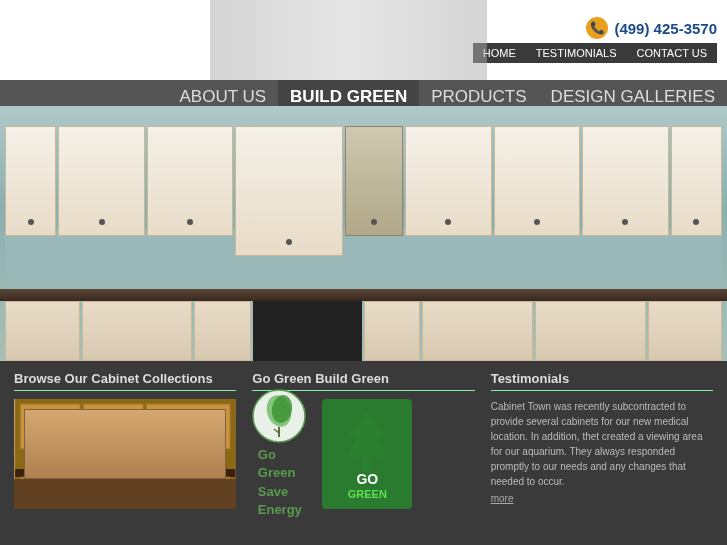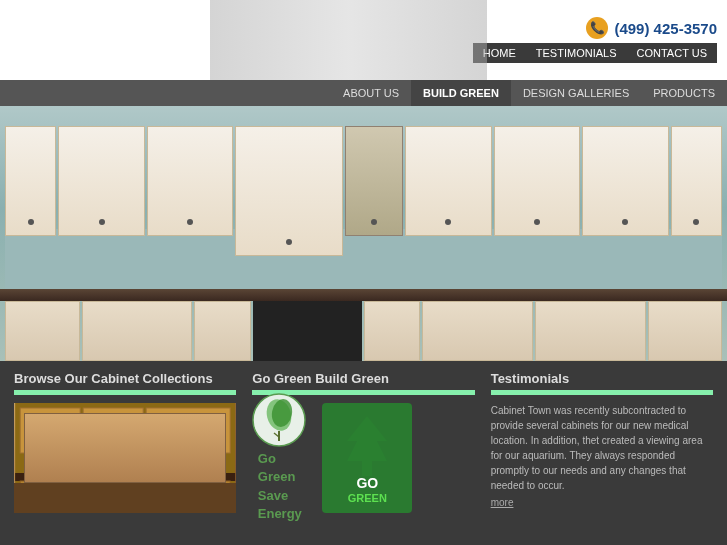--- a/index.html
+++ b/index.html
@@ -88,21 +88,21 @@
 
     
     #secondary-nav {
       background: #555;
       display: flex;
       justify-content: flex-end;
       height: 26px;
     }
     .sec-nav-item {
       color: #ddd;
-      font-size: 11px;
+      font-size: 17px;
       padding: 7px 12px;
       cursor: pointer;
       white-space: nowrap;
       text-transform: uppercase;
     }
     .sec-nav-item.active { color: #fff; background: #444; font-weight: bold; }
 
     
     #hero {
       width: 727px;
@@ -194,21 +194,21 @@
     .bottom-card {
       flex: 1;
       background: #3a3a3a;
       padding: 0 4px;
     }
     .bottom-card-title {
       color: #ddd;
       font-size: 13px;
       font-weight: bold;
       margin-bottom: 8px;
-      border-bottom: 5px solid #86efac;
+      border-bottom: 1px solid #86efac;
       padding-bottom: 4px;
     }
     
     #cabinet-thumb {
       width: 100%;
       height: 110px;
       background: linear-gradient(135deg, #c8a060 0%, #a07040 50%, #805030 100%);
       position: relative;
       overflow: hidden;
     }
@@ -300,22 +300,22 @@
       <div class="top-nav-item">HOME</div>
       <div class="top-nav-item">TESTIMONIALS</div>
       <div class="top-nav-item">CONTACT US</div>
     </div>
   </div>
 </div>
 
 <div id="secondary-nav">
   <div class="sec-nav-item">ABOUT US</div>
   <div class="sec-nav-item active">BUILD GREEN</div>
+  <div class="sec-nav-item">PRODUCTS</div>
   <div class="sec-nav-item">DESIGN GALLERIES</div>
-  <div class="sec-nav-item">PRODUCTS</div>
 </div>
 
 <div id="hero">
   <div id="kitchen-scene">
 
     <div class="backsplash"></div>
 
     <div class="upper-cabinet-row">
       <div class="cab" style="flex:0.7"></div>
       <div class="cab" style="flex:1.2"></div>

